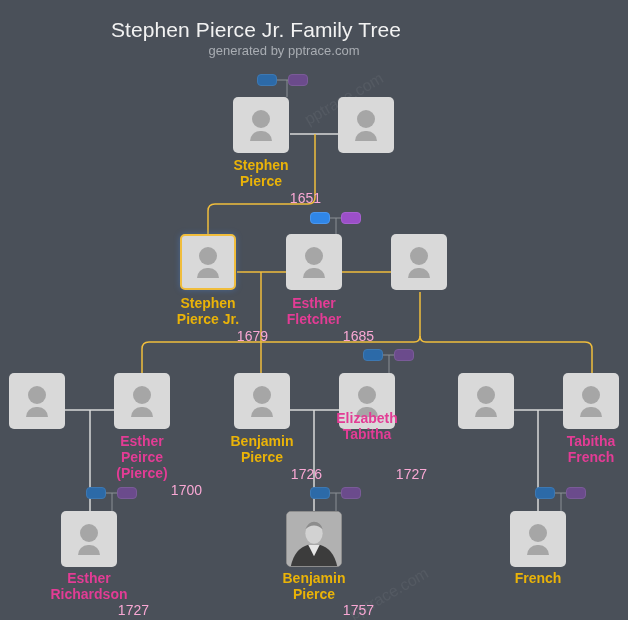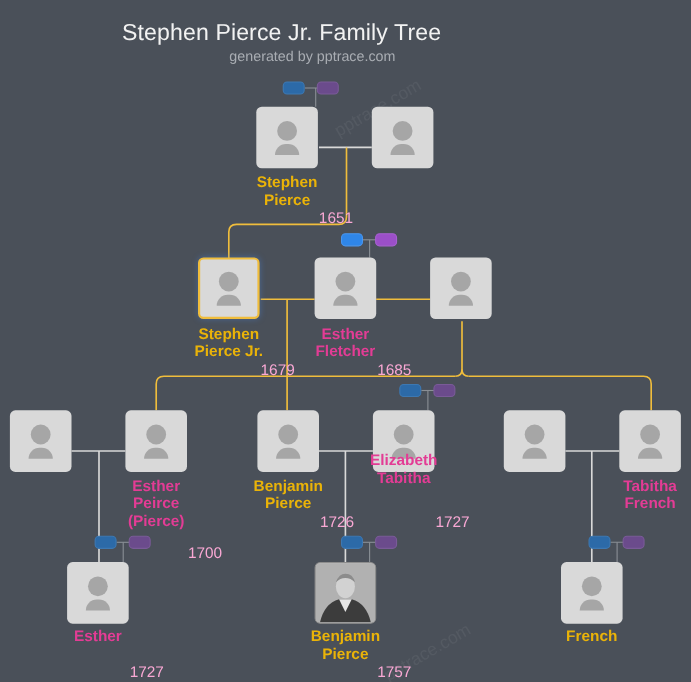--- a/index.html
+++ b/index.html
@@ -173,21 +173,21 @@
 
 <div class="card" style="left:114px;top:373px;">
   <div class="head"></div>
   <div class="body"></div>
 </div>
 <div class="label female" style="left:82px;top:433px;">
   <div>Esther</div>
   <div>Peirce</div>
   <div>(Pierce)</div>
 </div>
-<div class="year" style="left:82px;top:482px;margin-top:12px;">1700</div>
+<div class="year" style="left:82px;top:482px;">1700</div>
 
 <div class="card" style="left:234px;top:373px;">
   <div class="head"></div>
   <div class="body"></div>
 </div>
 <div class="label male" style="left:202px;top:433px;">
   <div>Benjamin</div>
   <div>Pierce</div>
 </div>
 <div class="year" style="left:202px;top:466px;">1726</div>
@@ -215,20 +215,21 @@
   <div>Tabitha</div>
   <div>French</div>
 </div>
 
 <div class="card" style="left:61px;top:511px;">
   <div class="head"></div>
   <div class="body"></div>
 </div>
 <div class="label female" style="left:29px;top:570px;">
   <div>Esther</div>
+  <div>Richardson</div>
 </div>
 <div class="year" style="left:29px;top:602px;">1727</div>
 
 <div class="card photo" style="left:286px;top:511px;">
   <svg class="portrait" viewBox="0 0 56 56">
     <rect width="56" height="56" fill="#bdbdbd"></rect>
     <rect width="56" height="56" fill="#9a9a9a" opacity="0.35"></rect>
     <path d="M4 56 Q8 38 22 34 L34 34 Q48 38 52 56 Z" fill="#3c3c3c"></path>
     <path d="M22 34 L28 46 L34 34 Z" fill="#e6e6e6"></path>
     <ellipse cx="28" cy="22" rx="9" ry="11" fill="#d2d2d2"></ellipse>

